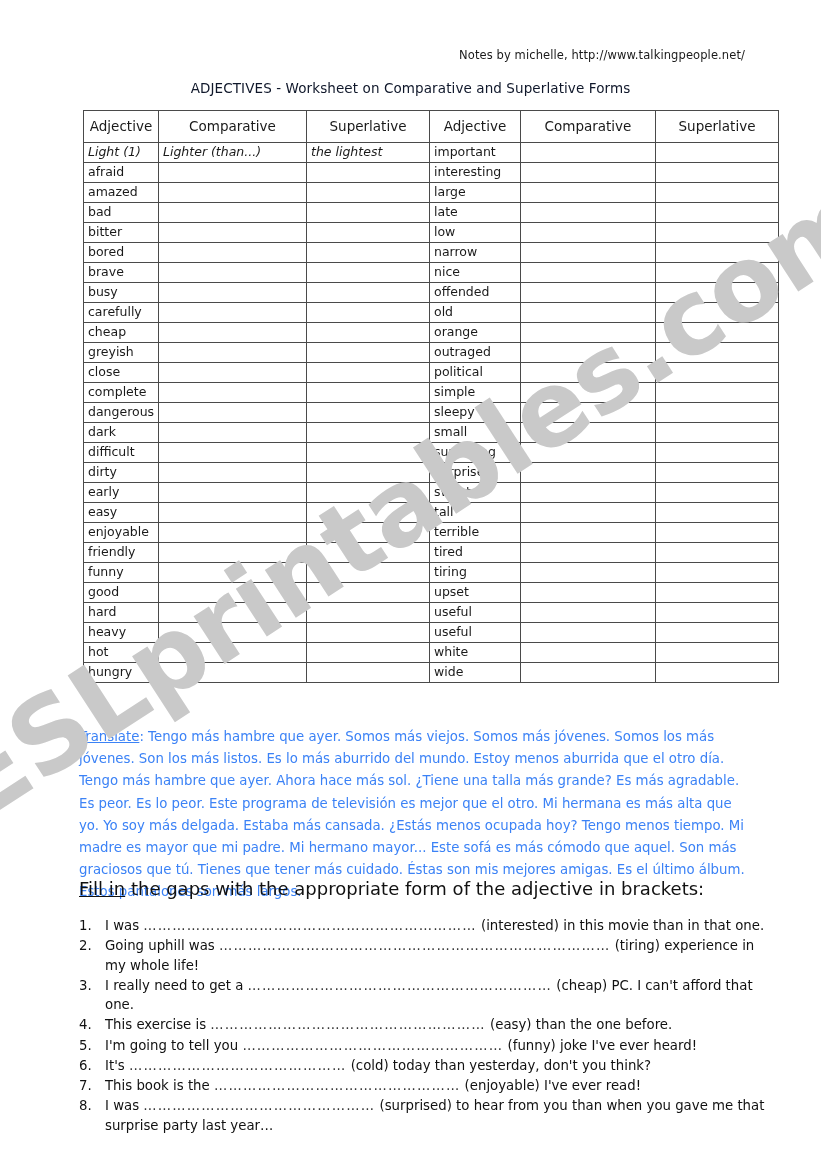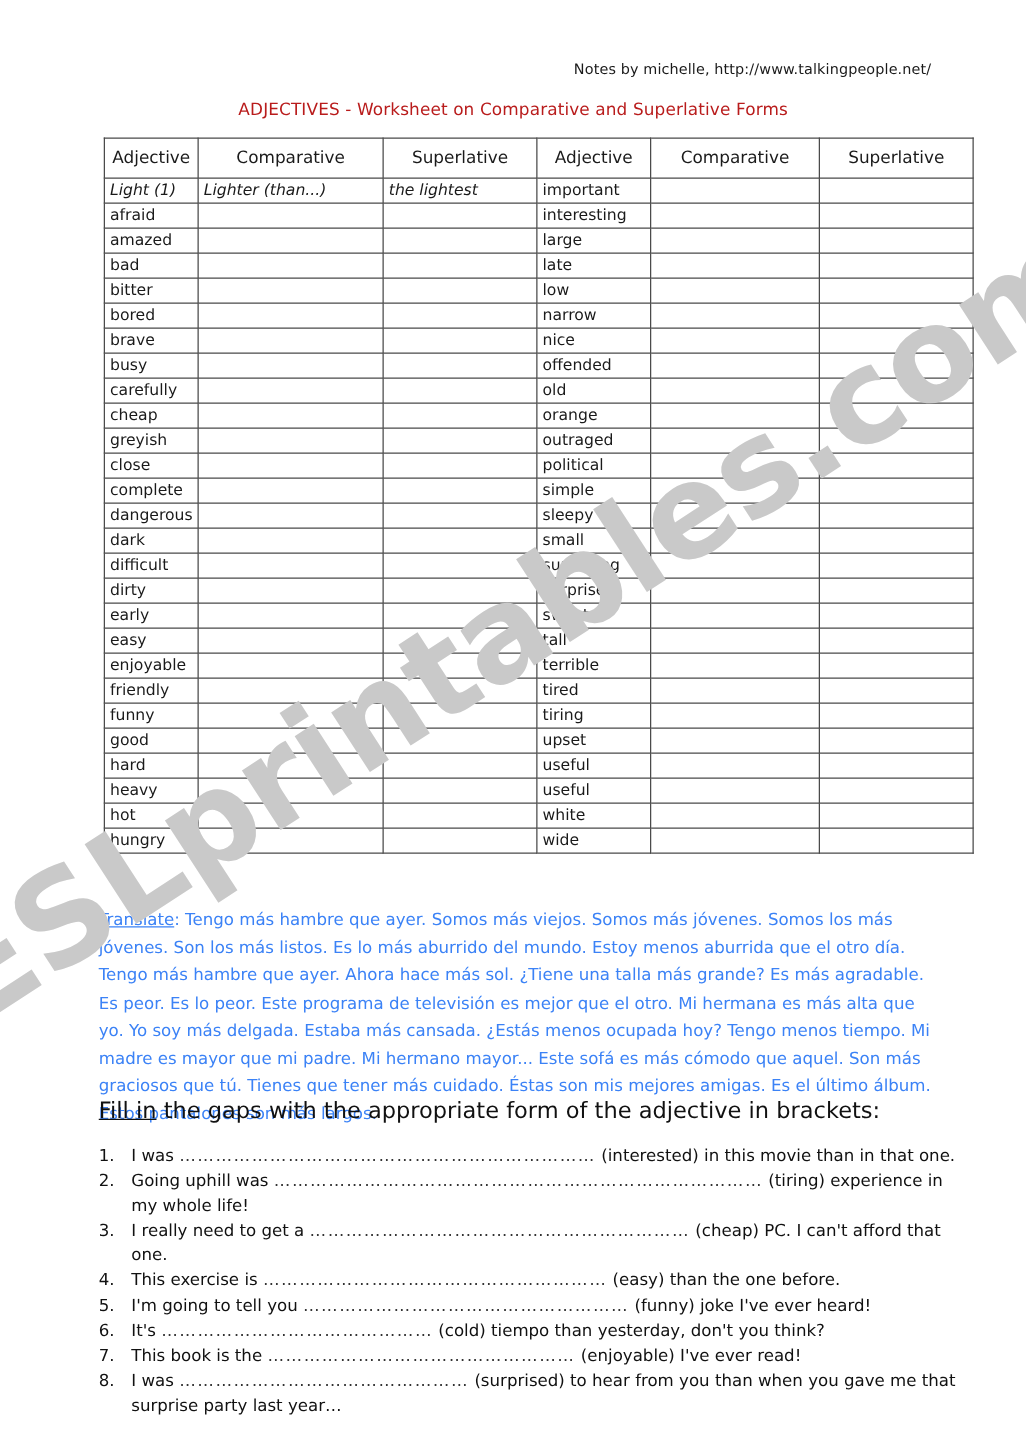--- a/index.html
+++ b/index.html
@@ -48,21 +48,21 @@
     margin-left: 33px;
   }
 
   .title {
     position: absolute;
     left: 0;
     right: 0;
     top: 80px;
     text-align: center;
     font-size: 13.5px;
-    color: #b91c1c;
+    color: #0f172a;
     letter-spacing: 0.1px;
   }
 
   
   .table-wrap {
     position: absolute;
     left: 83px;
     top: 110px;
     width: 695px;
     z-index: 2;
@@ -432,21 +432,21 @@
       </div>
       <div>
         <div class="ex-item">
           <span class="ex-num">5.</span>
           <span class="ex-body"><span>I'm going to tell you </span><span class="gap">………………………………………………</span><span> (funny) joke I've ever heard!</span></span>
         </div>
       </div>
       <div>
         <div class="ex-item">
           <span class="ex-num">6.</span>
-          <span class="ex-body"><span>It's </span><span class="gap">………………………………………</span><span> (cold) tiempo than yesterday, don't you think?</span></span>
+          <span class="ex-body"><span>It's </span><span class="gap">………………………………………</span><span> (cold) today than yesterday, don't you think?</span></span>
         </div>
       </div>
       <div>
         <div class="ex-item">
           <span class="ex-num">7.</span>
           <span class="ex-body"><span>This book is the </span><span class="gap">……………………………………………</span><span> (enjoyable) I've ever read!</span></span>
         </div>
       </div>
       <div>
         <div class="ex-item">

